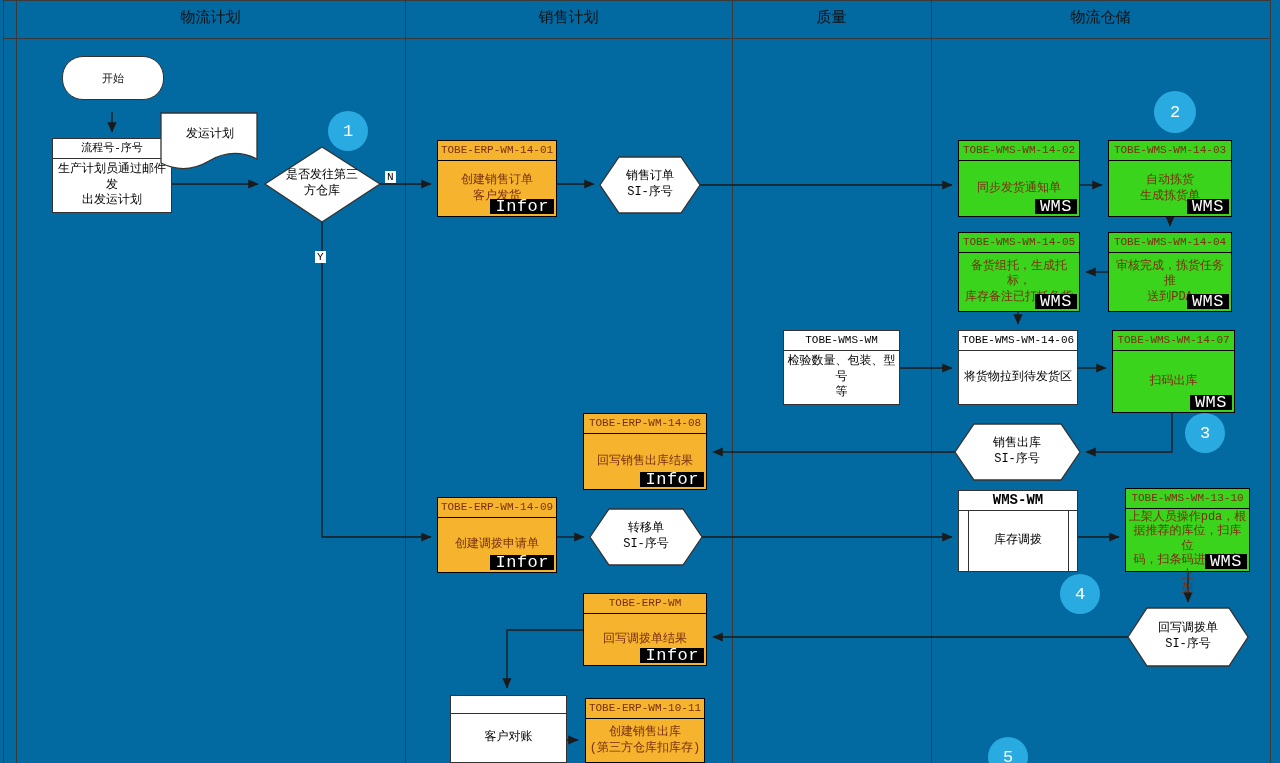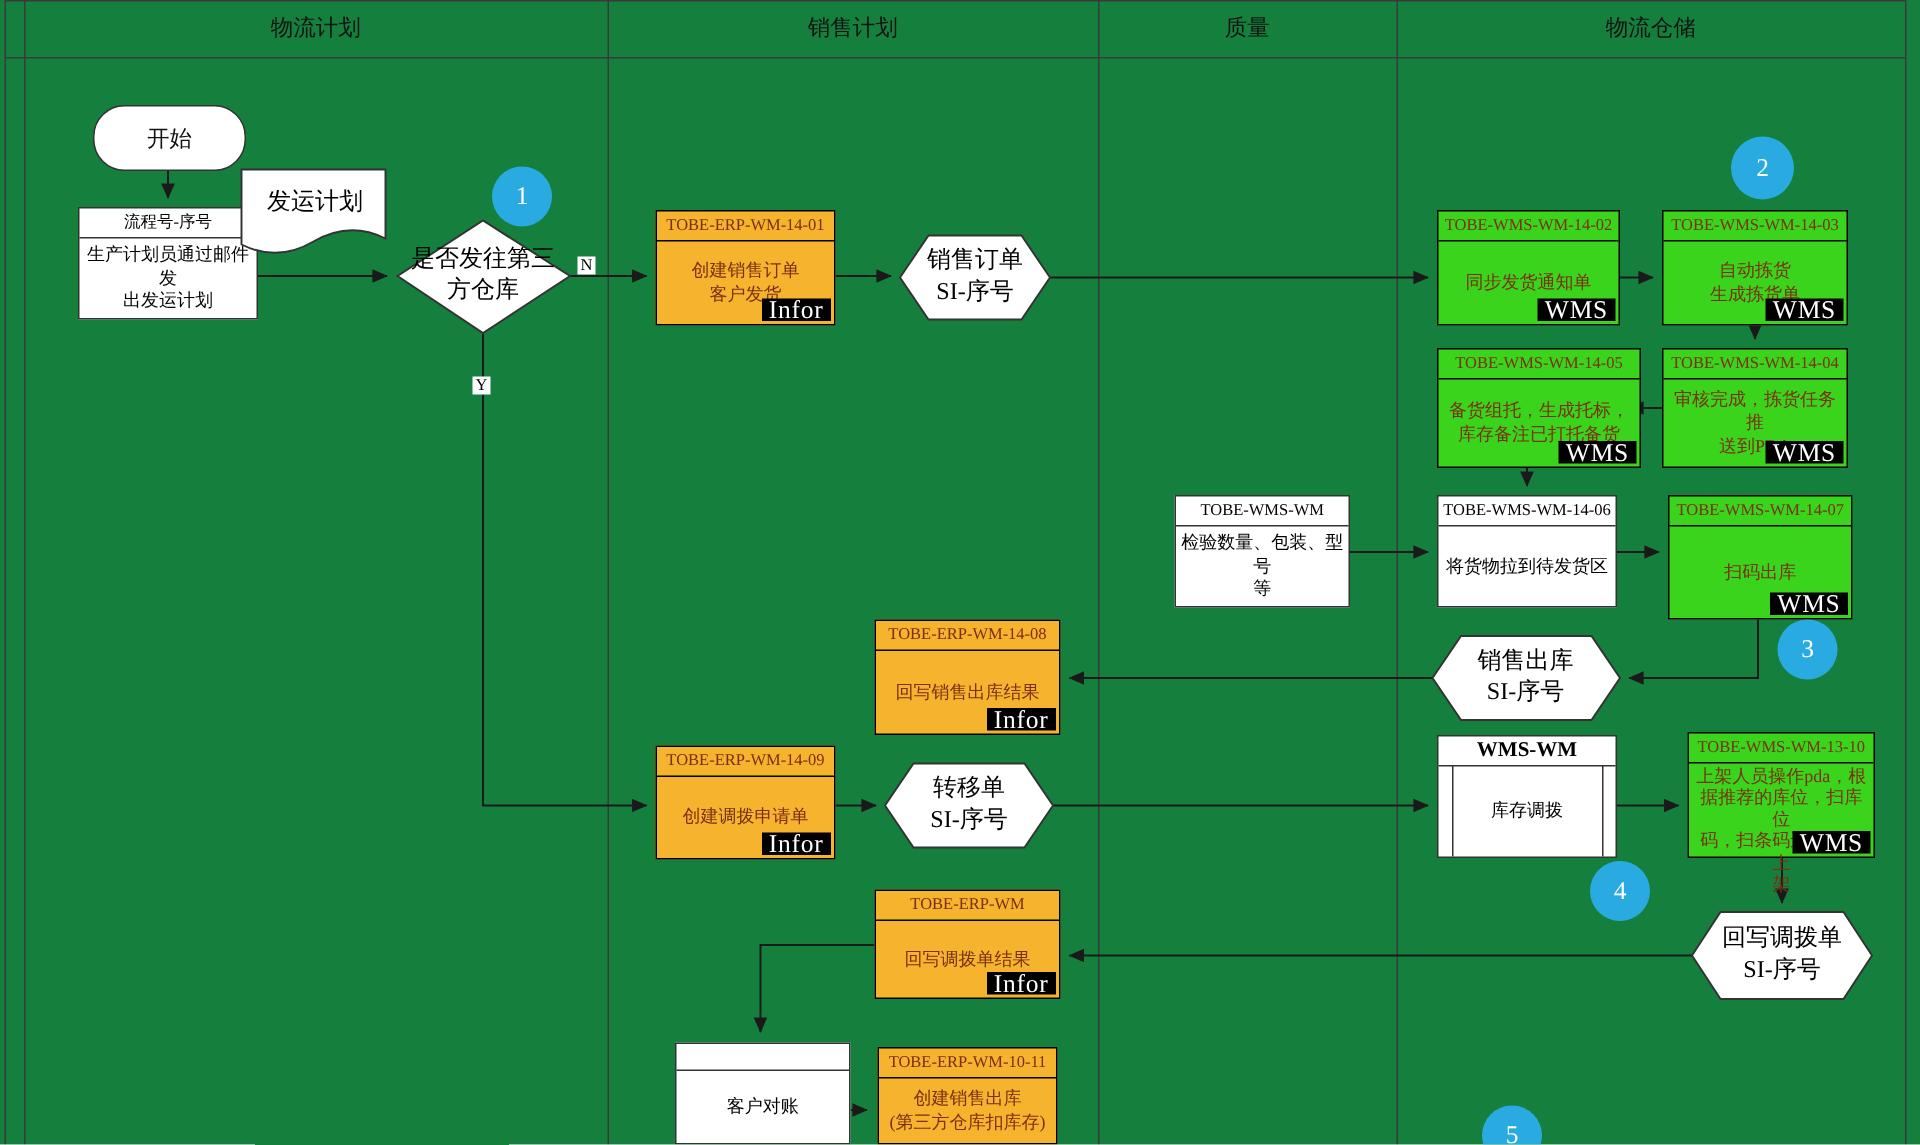--- a/index.html
+++ b/index.html
@@ -1,17 +1,17 @@
 <!DOCTYPE html>
 <html style="--orange: #F5B32E; --green: #3BD41C; --badge-blue: #29ABE2; --dark-text: #7A2F10; --tag-bg: #000000; --tag-fg: #FFFFFF;"><head>
 <meta charset="utf-8">
 <style>
   html,body{margin:0;padding:0;background:#fff;}
-  #canvas{position:relative;width:1280px;height:763px;overflow:hidden;background:#15803d;
-          font-family:Liberation Serif, serif;color:#111;}
+  #canvas{position:relative;width:1280px;height:763px;overflow:hidden;background:#0369a1;
+          font-family:Liberation Mono, monospace;color:#111;}
   .vline{position:absolute;width:1px;background:#3a3a3a;}
   .hline{position:absolute;height:1px;background:#3a3a3a;}
   .lane-title{position:absolute;top:0;height:38px;line-height:38px;text-align:center;
               font-size:15px;color:#111;}
   svg.overlay{position:absolute;left:0;top:0;z-index:1;}
   svg.overlay path.conn{fill:none;stroke:#1a1a1a;stroke-width:1.3;}
   svg.overlay polygon.shape{fill:#fff;stroke:#333;stroke-width:1.3;}
   .node{position:absolute;border:1px solid #000;box-sizing:border-box;display:flex;
         flex-direction:column;z-index:2;}
   .node .hd{flex:0 0 19px;border-bottom:1px solid #000;font-size:11px;line-height:19px;
@@ -19,25 +19,25 @@
   .node .bd{flex:1;display:flex;align-items:center;justify-content:center;text-align:center;
             font-size:12px;line-height:1.3;white-space:pre-line;padding:1px 2px;}
   .node.orange{background:var(--orange);color:var(--dark-text);}
   .node.green{background:var(--green);color:var(--dark-text);}
   .node.white{background:#fff;color:#000;border-color:#333;}
   .node.white .hd{border-bottom-color:#333;}
   .tag{position:absolute;right:2px;bottom:2px;background:var(--tag-bg);color:var(--tag-fg);
        font-size:17px;line-height:15px;padding:0 5px;letter-spacing:.5px;z-index:3;}
   .badge{position:absolute;border-radius:50%;background:var(--badge-blue);color:#fff;
          display:flex;align-items:center;justify-content:center;font-size:17px;z-index:4;}
-  .start{position:absolute;left:62px;top:70px;width:100px;height:42px;border:1.5px solid #333;
+  .start{position:absolute;left:62px;top:56px;width:100px;height:42px;border:1.5px solid #333;
          border-radius:21px;background:#fff;display:flex;align-items:center;justify-content:center;
-         font-size:15px;z-index:2;}
+         font-size:11px;z-index:2;}
   .shape-label{position:absolute;display:flex;align-items:center;justify-content:center;
-               text-align:center;font-size:16px;line-height:1.3;white-space:pre-line;color:#000;z-index:2;}
+               text-align:center;font-size:12px;line-height:1.3;white-space:pre-line;color:#000;z-index:2;}
   .edge-lbl{position:absolute;font-size:11px;background:#fff;padding:0 2px;z-index:2;color:#000;}
   .docsvg{position:absolute;left:160px;top:112px;z-index:3;}
   .doc-label{position:absolute;left:168px;top:124px;width:84px;height:22px;z-index:3;}
   .vbar{position:absolute;width:1px;background:#333;z-index:3;}
 </style>
 </head>
 <body>
 
 <div id="canvas">
 
@@ -160,21 +160,21 @@
     <div class="tag">WMS</div>
   </div>
 
   <div class="node green" style="left:1108px;top:140px;width:124px;height:77px">
     <div class="hd">TOBE-WMS-WM-14-03</div>
     <div class="bd">自动拣货
 生成拣货单</div>
     <div class="tag">WMS</div>
   </div>
 
-  <div class="node green" style="left:958px;top:232px;width:136px;height:80px">
+  <div class="node green" style="left:958px;top:232px;width:122px;height:80px">
     <div class="hd">TOBE-WMS-WM-14-05</div>
     <div class="bd">备货组托，生成托标，
 库存备注已打托备货</div>
     <div class="tag">WMS</div>
   </div>
 
   <div class="node green" style="left:1108px;top:232px;width:124px;height:80px">
     <div class="hd">TOBE-WMS-WM-14-04</div>
     <div class="bd">审核完成，拣货任务推
 送到PDA</div>

